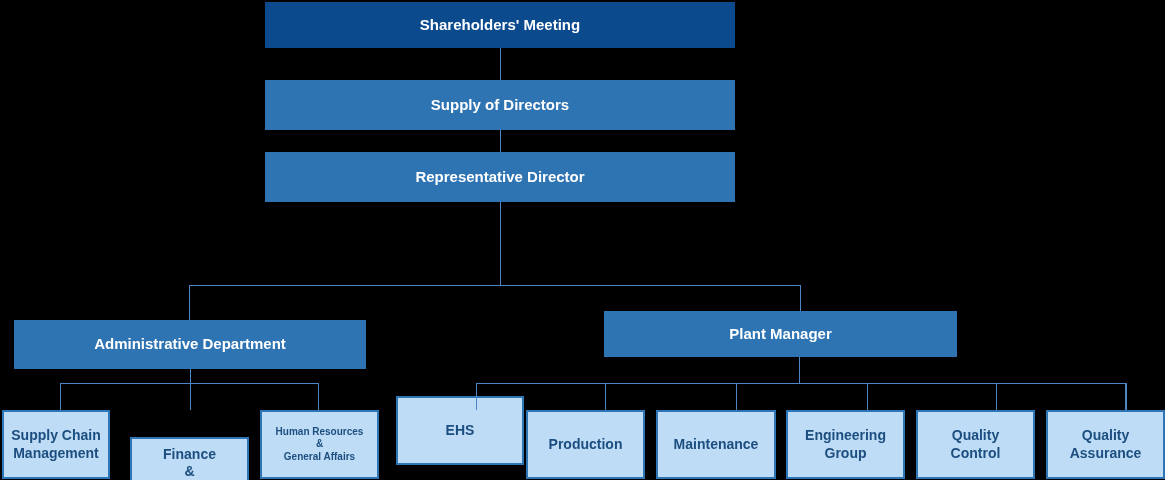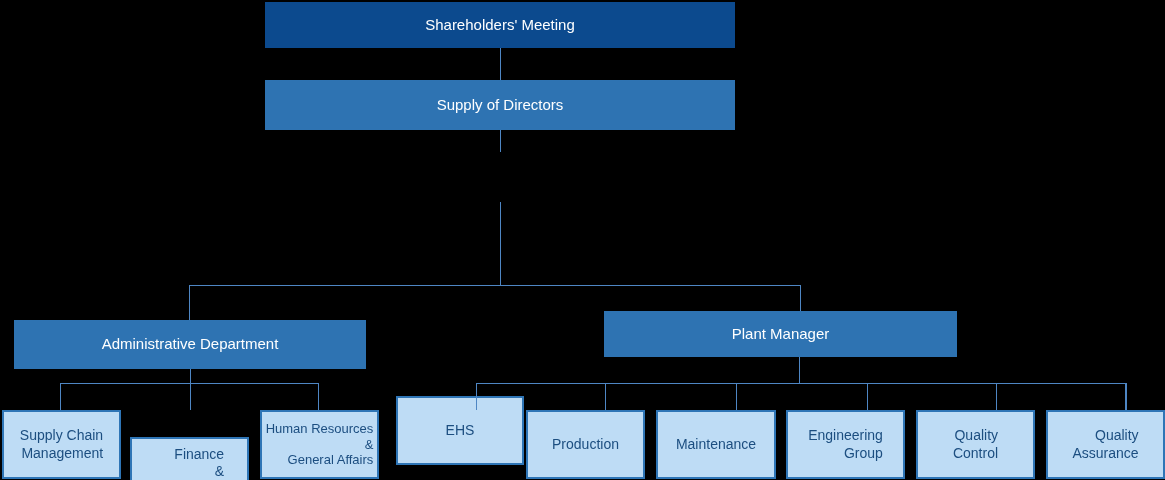--- a/index.html
+++ b/index.html
@@ -9,62 +9,64 @@
     height: 480px;
     background: var(--background, #000);
     overflow: hidden;
     font-family: "Liberation Sans", sans-serif;
   }
   .node {
     position: absolute;
     display: flex;
     align-items: center;
     justify-content: center;
-    text-align: right;
+    text-align: center;
     box-sizing: border-box;
     white-space: pre-line;
     line-height: 1.22;
+    font-weight: bold;
   }
   .level1 {
     background: var(--level1_fill, #0c4a8e);
     color: var(--box_text, #fff);
     font-size: 15px;
   }
   .level2 {
     background: var(--level2_fill, #2e73b2);
     color: var(--box_text, #fff);
     font-size: 15px;
   }
   .leaf {
     background: var(--leaf_fill, #bedcf5);
     border: 2px solid var(--leaf_border, #2e75b6);
     color: var(--leaf_text, #1c4e80);
     font-size: 14px;
   }
-  .leaf.small { font-size: 13px; }
+  .leaf.small { font-size: 10px; }
   .line {
     position: absolute;
     background: var(--connector, #4e86c4);
   }
 </style>
 </head>
 <body>
 
 <div id="canvas">
 
   <div class="node level1" style="left:265px; top:2px; width:470px; height:46px;">Shareholders' Meeting</div>
 
   <div class="node level2" style="left:265px; top:80px; width:470px; height:50px;">Supply of Directors</div>
 
+  <div class="node level2" style="left:265px; top:152px; width:470px; height:50px;">Representative Director</div>
 
   <div class="node level2" style="left:604px; top:311px; width:353px; height:46px;">Plant Manager</div>
 
   <div class="node level2" style="left:14px; top:320px; width:352px; height:49px;">Administrative Department</div>
 
-  <div class="node leaf" style="left:2px; top:410px; width:119px; height:69px;">Supply Chain
+  <div class="node leaf" style="left:2px; top:410px; width:108px; height:69px;">Supply Chain
 Management</div>
 
   <div class="node leaf" style="left:130px; top:410px; width:119px; height:69px;margin-top:27px;">Finance
 &amp;
 Accounting</div>
 
   <div class="node leaf small" style="left:260px; top:410px; width:119px; height:69px;">Human Resources
 &amp;
 General Affairs</div>
 

